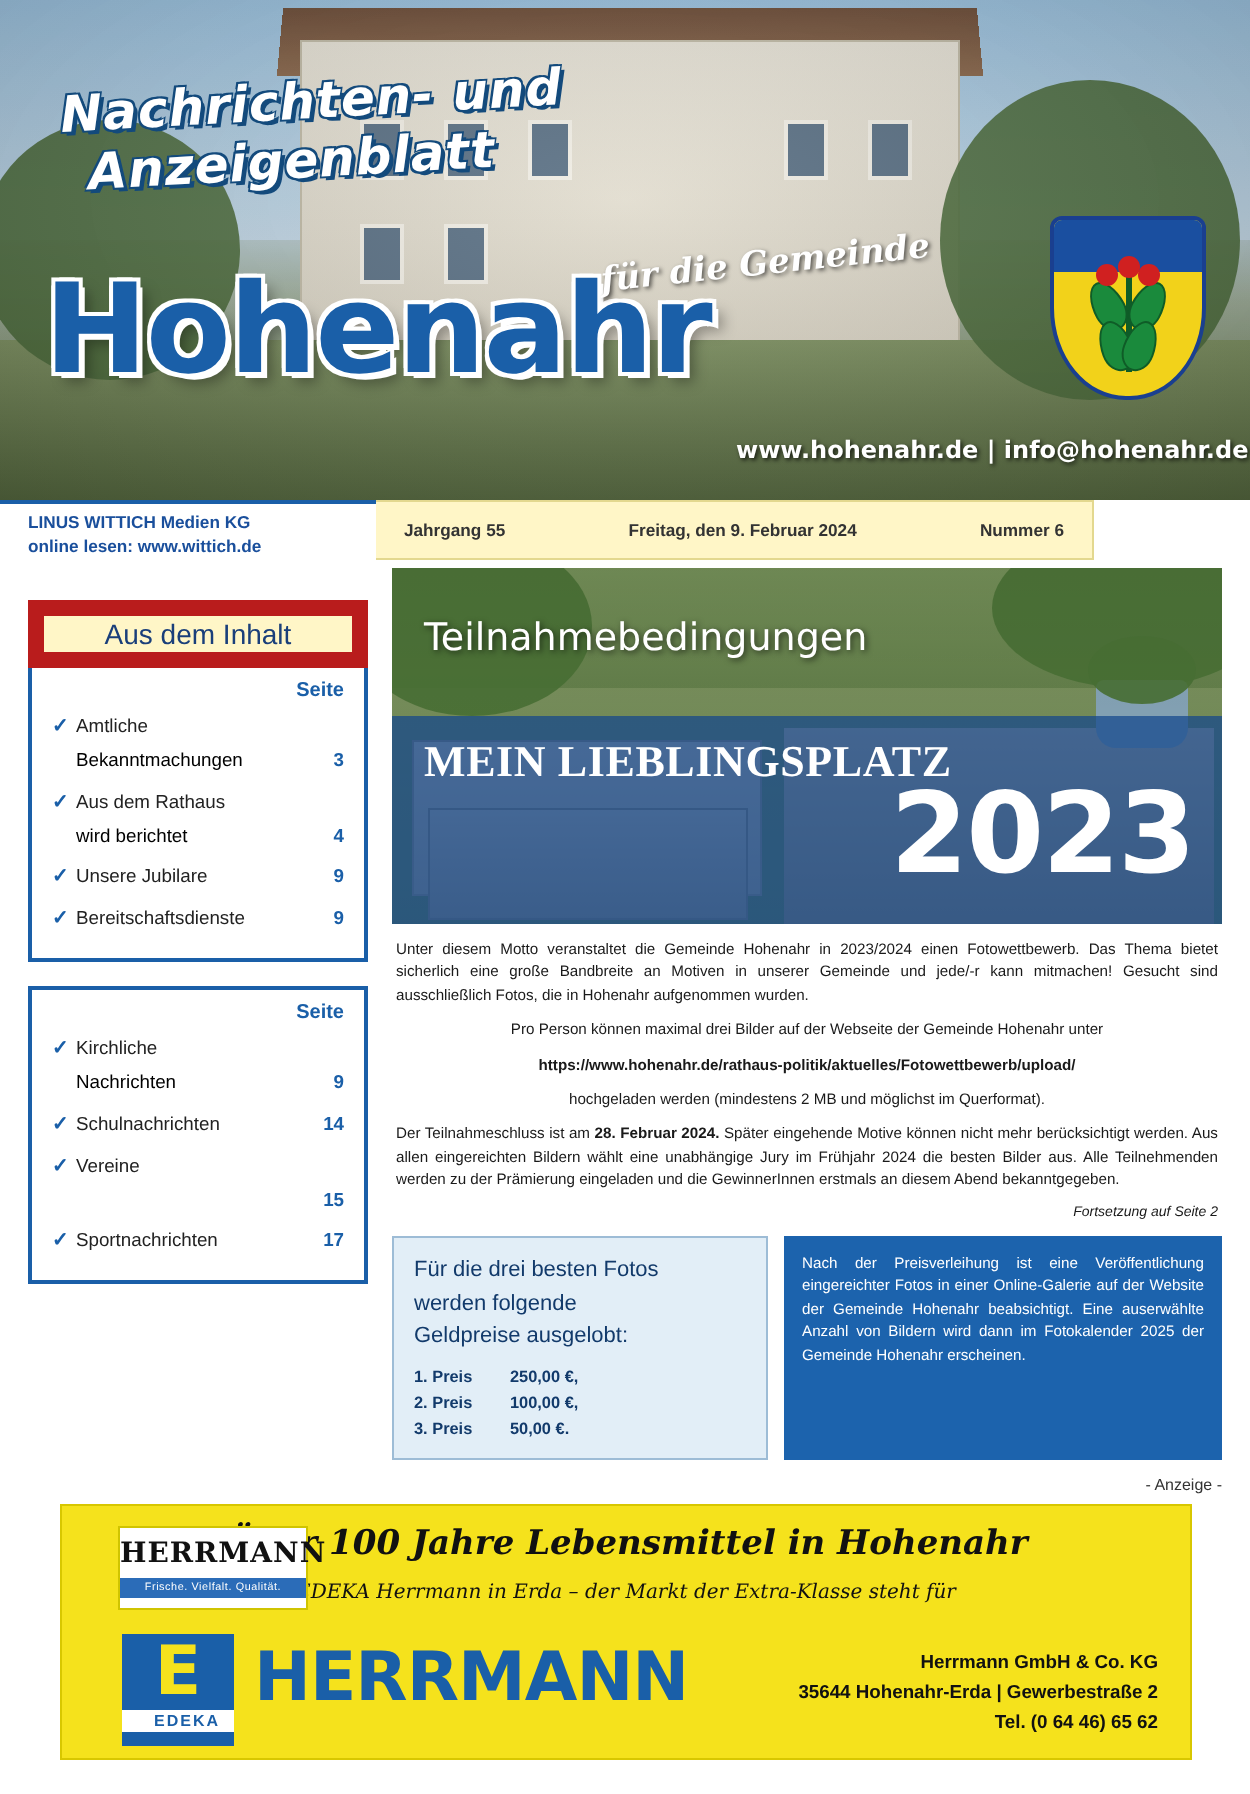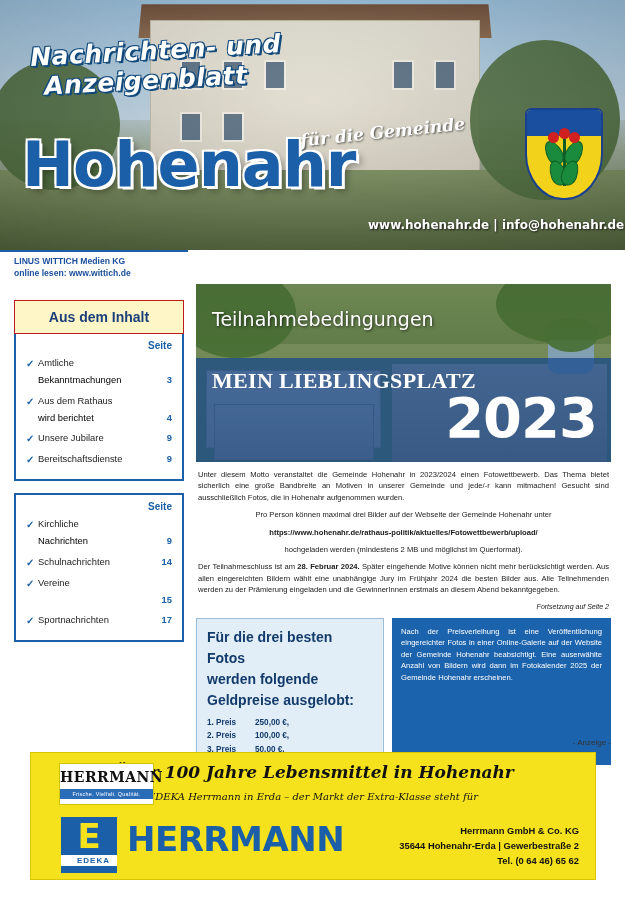--- a/index.html
+++ b/index.html
@@ -115,23 +115,23 @@
   }
   .ib-right {
     flex:1; background:#fff6c7; border:1px solid #e3d88f; border-left:none;
     display:flex; align-items:center; justify-content:space-between;
     padding: 0 14px; font-size:8.6px; color:#333; font-weight:600;
   }
 
   
   .leftcol { position:absolute; left:14px; top:300px; width:170px; }
   .toc-title {
-    background:#fff6c7; border:1px solid #b91c1c; height:34px;
+    background:#fff6c7; border:8px solid #b91c1c; height:34px;
     display:flex; align-items:center; justify-content:center;
-    font-size:14px; font-weight:bold; color:#1a3f7a;
+    font-size:14px; font-weight:normal; color:#1a3f7a;
   }
   .toc-box {
     border:2px solid #1a5fa8; border-top:none; background:#ffffff;
     padding: 6px 10px 10px 10px;
   }
   .toc-box.second { border-top:2px solid #1a5fa8; margin-top:12px; }
   .seite { text-align:right; color:#1a5fa8; font-size:10px; font-weight:bold; margin-bottom:5px;}
   .toc-row { display:flex; align-items:flex-start; font-size:9.4px; color:#222; margin-bottom:2px; }
   .toc-check { color:#1a5fa8; font-weight:bold; width:12px; flex:none; font-size:10px; line-height:1.5;}
   .toc-label { flex:1; line-height:1.55; }
@@ -184,21 +184,21 @@
   .body-text .center { text-align:center; }
   .body-text .bold { font-weight:bold; }
   .body-text .url { font-weight:bold; font-size:7.6px; }
   .fort { text-align:right; font-style:italic; font-size:7px; margin-top:2px; }
 
   .twobox { display:flex; gap:8px; margin-top:6px; }
   .box-left {
     width:188px; background:#e2eef7; border:1px solid #9dbcd6;
     padding:8px 10px; font-size:8.2px; color:#123a6b; line-height:1.5;
   }
-  .box-left .hd { font-weight:bold; font-size:14px; margin-bottom:6px; }
+  .box-left .hd { font-weight:normal; font-size:11px; margin-bottom:6px; }
   .prizerow { display:flex; margin-top:1px; }
   .prizerow .pl { width:48px; font-weight:bold; }
   .prizerow .pv { font-weight:bold; }
   .box-right {
     flex:1; background:#1c63ad; color:#ffffff; padding:8px 9px;
     font-size:7.6px; line-height:1.5; text-align:justify;
   }
 
   .anzeige { position:absolute; right:14px; top:738px; font-size:8px; color:#333; }
 
@@ -276,20 +276,25 @@
         <div class="berry" style="left:15px;top:-2px;"></div>
       </div>
     </div>
   </div>
 </div>
 
 <div class="infobar">
   <div class="ib-left">
     <div>LINUS WITTICH Medien KG</div>
     <div>online lesen: www.wittich.de</div>
+  </div>
+  <div class="ib-right">
+    <span>Jahrgang 55</span>
+    <span>Freitag, den 9. Februar 2024</span>
+    <span>Nummer 6</span>
   </div>
 </div>
 
 <div class="leftcol">
   <div class="toc-title">Aus dem Inhalt</div>
 
   <div class="toc-box">
     <div class="seite">Seite</div>
 
     <div class="toc-row">

